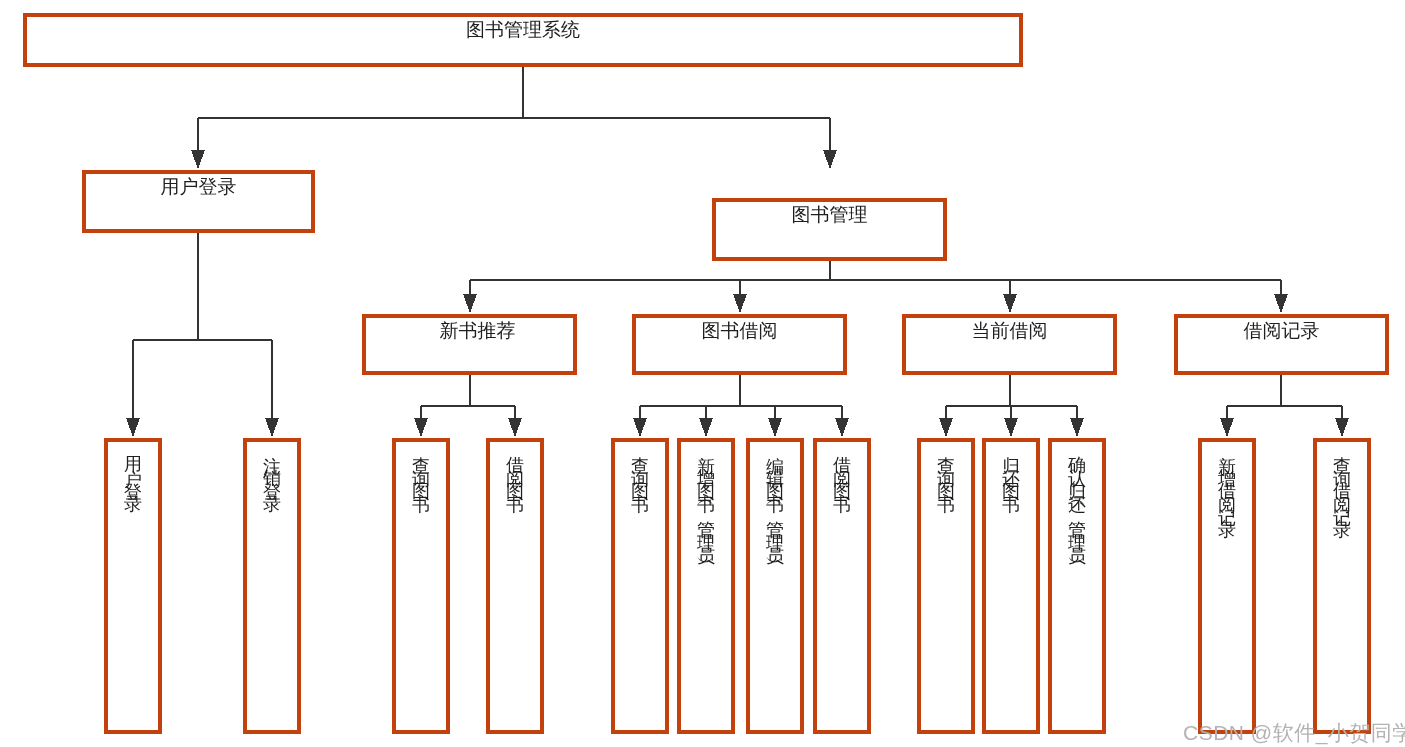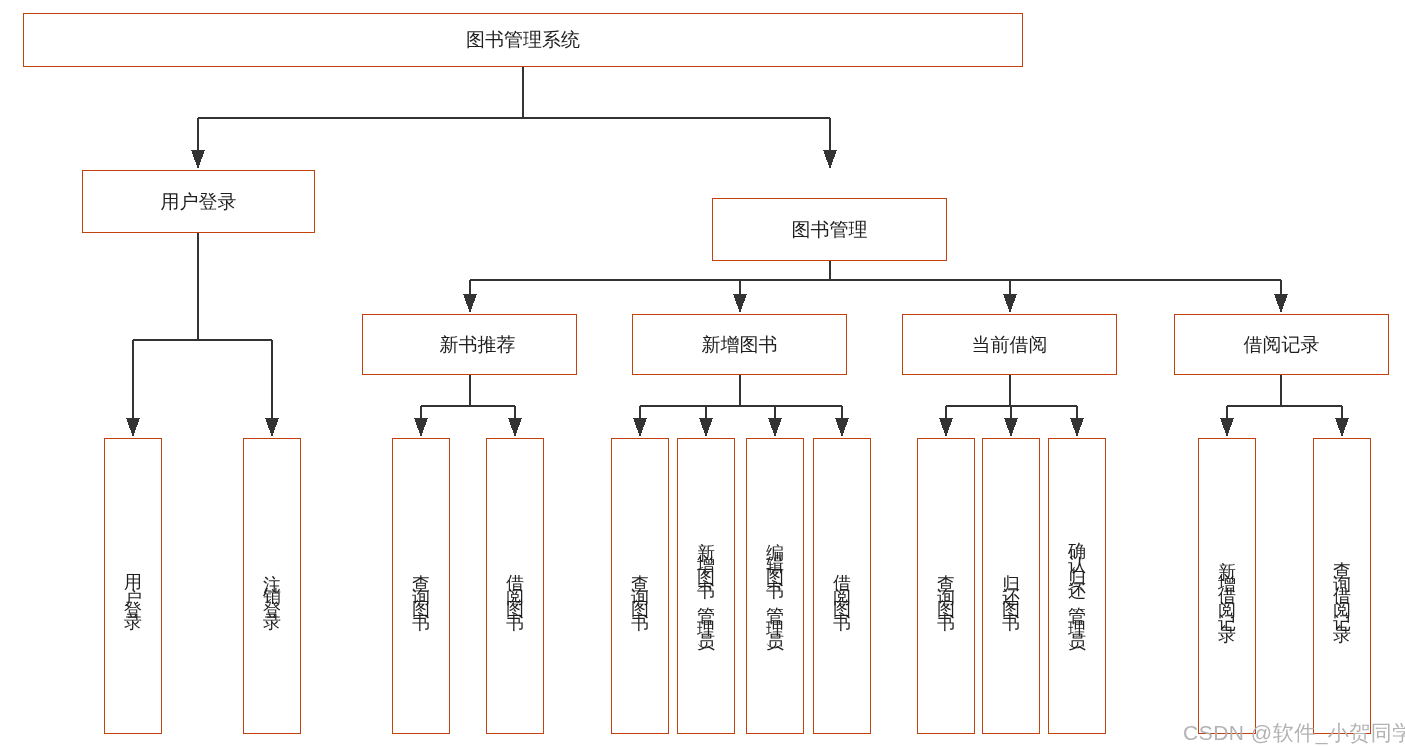--- a/index.html
+++ b/index.html
@@ -20,23 +20,22 @@
     left: 0;
     top: 0;
     width: 1405px;
     height: 747px;
     pointer-events: none;
   }
   .node {
     position: absolute;
     box-sizing: border-box;
     background: #ffffff;
-    border: 1px solid #c2410c;
+    border: 4px solid #c2410c;
     display: flex;
-    align-items: center;
     justify-content: center;
     color: #1f1f1f;
   }
   .node.root {
     left: 23px; top: 13px; width: 1000px; height: 54px;
     font-size: 19px;
   }
   .node.lvl2 { top: 170px; height: 63px; font-size: 19px; }
   .node.lvl2.user  { left: 82px;  width: 233px; }
   .node.lvl2.books { left: 712px; width: 235px; margin-top: 28px; }
@@ -133,21 +132,21 @@
     <span>用户登录</span>
   </div>
   <div class="node lvl2 books">
     <span>图书管理</span>
   </div>
 
   <div class="node lvl3 c0">
     <span>新书推荐</span>
   </div>
   <div class="node lvl3 c1">
-    <span>新增图书</span>
+    <span>图书借阅</span>
   </div>
   <div class="node lvl3 c2">
     <span>当前借阅</span>
   </div>
   <div class="node lvl3 c3">
     <span>借阅记录</span>
   </div>
 
   <div class="node leaf x0">
     <span class="vtext">用户登录</span>

